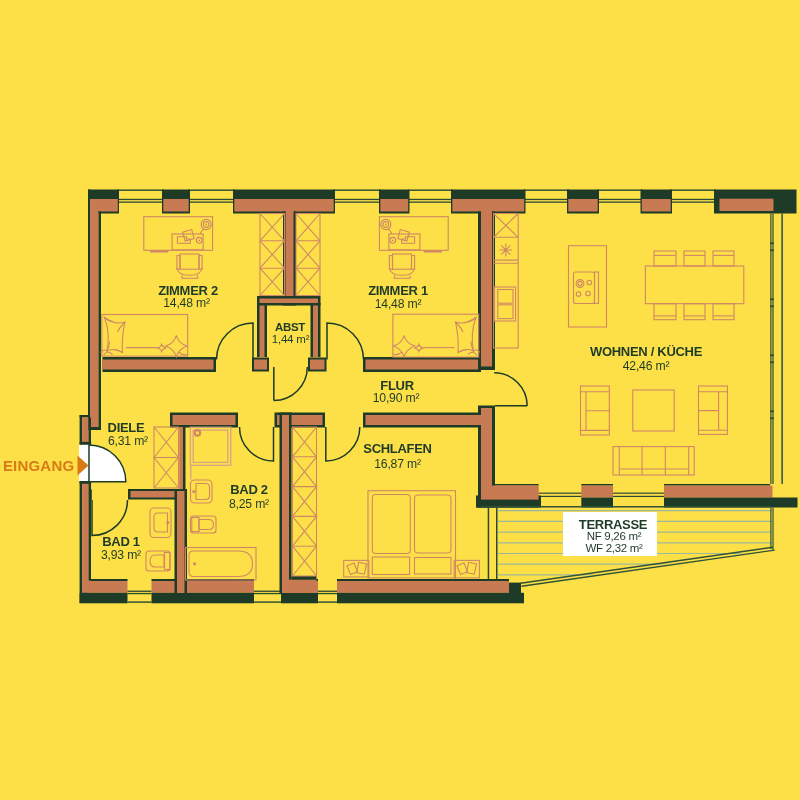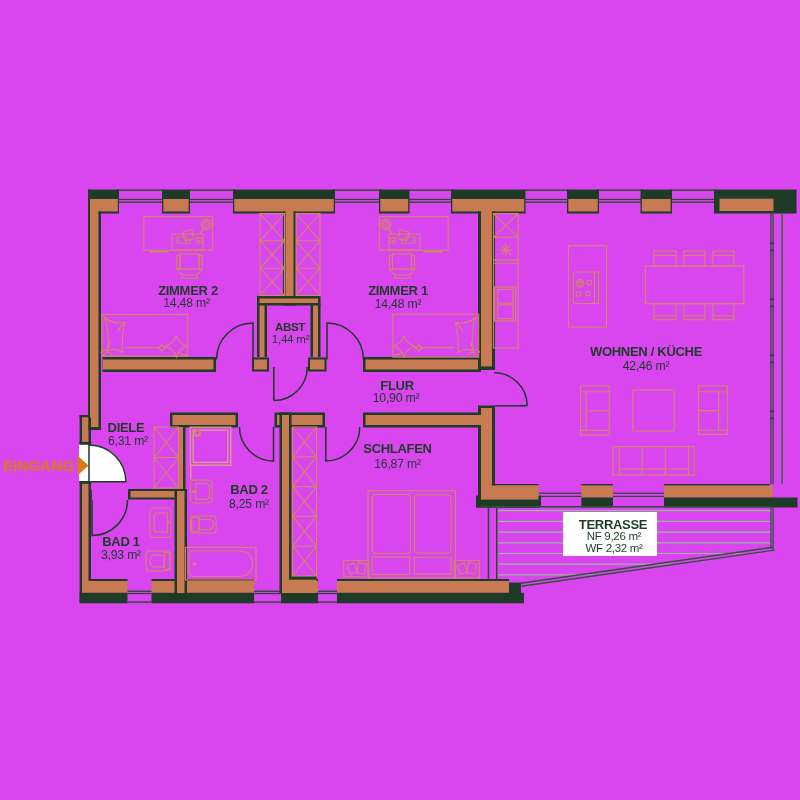--- a/index.html
+++ b/index.html
@@ -1,16 +1,16 @@
 <!DOCTYPE html>
 <html><head>
 <meta charset="utf-8">
 <style>
   html,body{margin:0;padding:0;background:#ffffff;}
-  #page{width:800px;height:800px;position:relative;background:#d946ef;overflow:hidden;}
+  #page{width:800px;height:800px;position:relative;background:#fde047;overflow:hidden;}
   text{font-family:"Liberation Sans", sans-serif;fill:#1d3b27;}
   .rn{font-weight:bold;font-size:13px;letter-spacing:-0.3px;}
   .ar{font-size:12.2px;letter-spacing:-0.2px;}
 </style>
 </head>
 <body>
 <div id="page">
 <svg width="800" height="800" viewBox="0 0 800 800">
 <defs>
 <clipPath id="terraclip">

